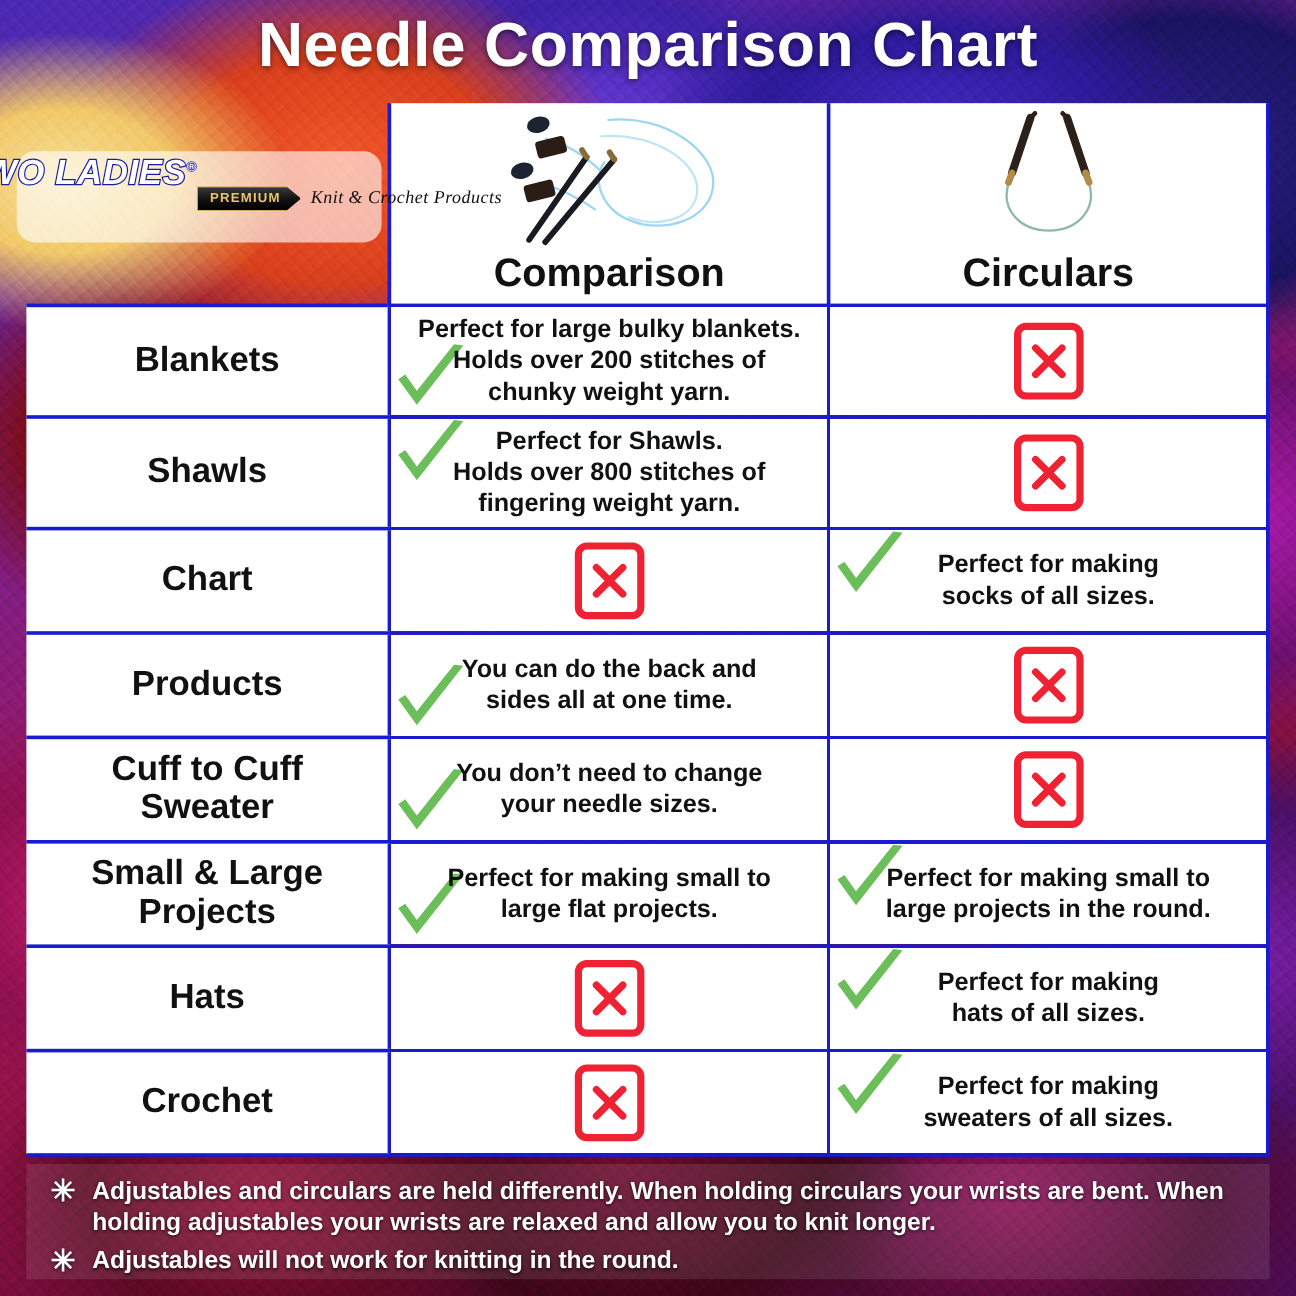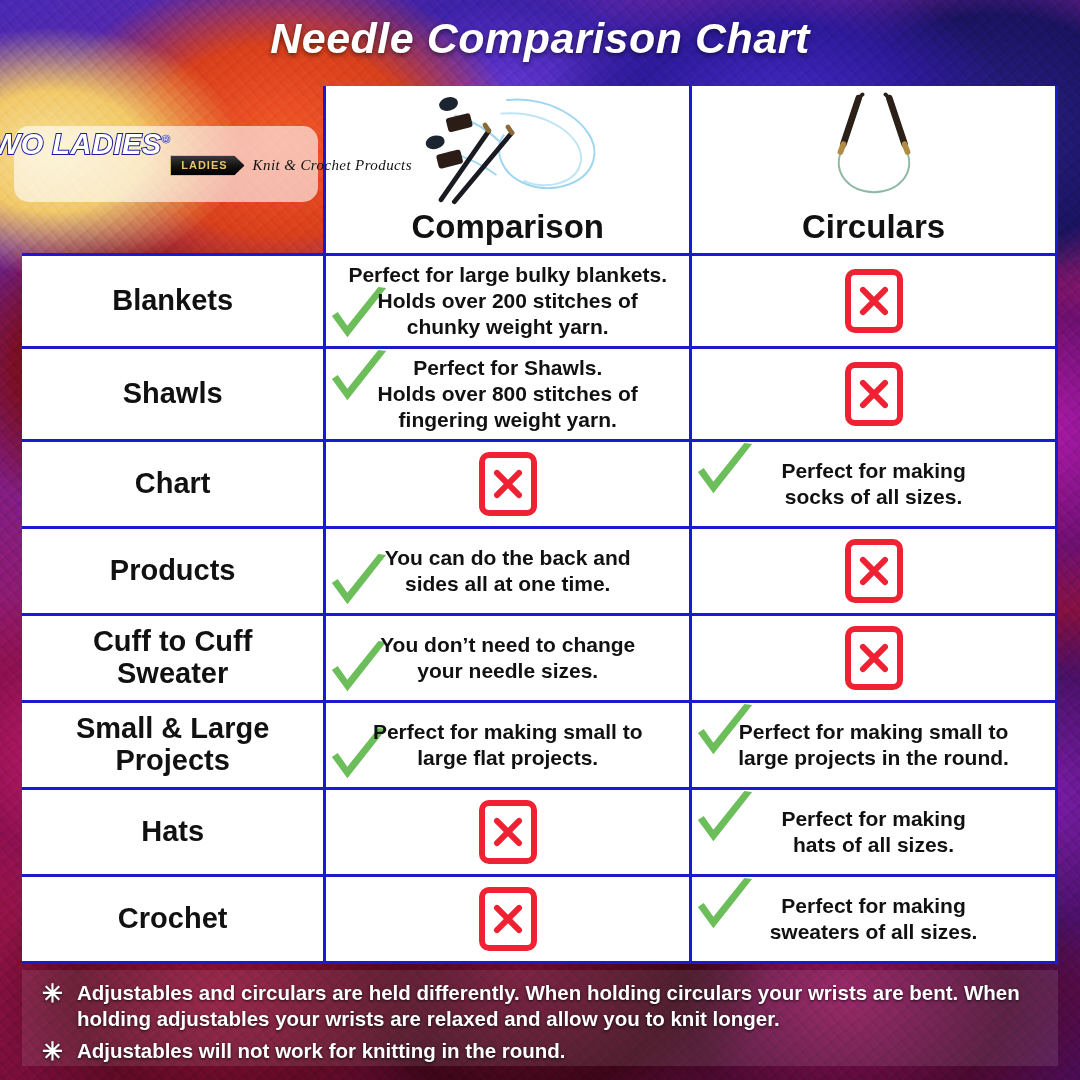--- a/index.html
+++ b/index.html
@@ -48,26 +48,25 @@
   
   .title-bar {
     position: absolute;
     left: 0; top: 0;
     width: 1080px; height: 76px;
     display: flex; align-items: center; justify-content: center;
     z-index: 5;
   }
   .title-text {
     color: #ffffff;
-    font-size: 43px;
+    font-size: 52px;
     font-weight: bold;
     letter-spacing: .5px;
     text-shadow: 0 2px 5px rgba(0,0,0,.55);
     white-space: nowrap;
-    font-style: italic;
   }
 
   
   .logo-panel {
     position: absolute;
     left: 14px; top: 126px;
     width: 304px; height: 76px;
     background: rgba(255,255,255,.62);
     display: flex; flex-direction: row;
     justify-content: center;
@@ -261,21 +260,21 @@
 
   <div class="title-bar">
     <div class="title-text">Needle Comparison Chart</div>
   </div>
 
   <div class="logo-panel">
     <div class="logo-name">
       <span>MY TWO LADIES</span><span class="logo-reg">®</span>
     </div>
     <div class="logo-row2">
-      <span class="logo-badge">LADIES</span>
+      <span class="logo-badge">PREMIUM</span>
       <span class="logo-tag">Knit &amp; Crochet Products</span>
     </div>
   </div>
 
   <table class="table">
     <thead>
       <tr>
         <th class="hdr-blank"></th>
         <th class="hdr-cell">
           <div class="hdr-inner">

